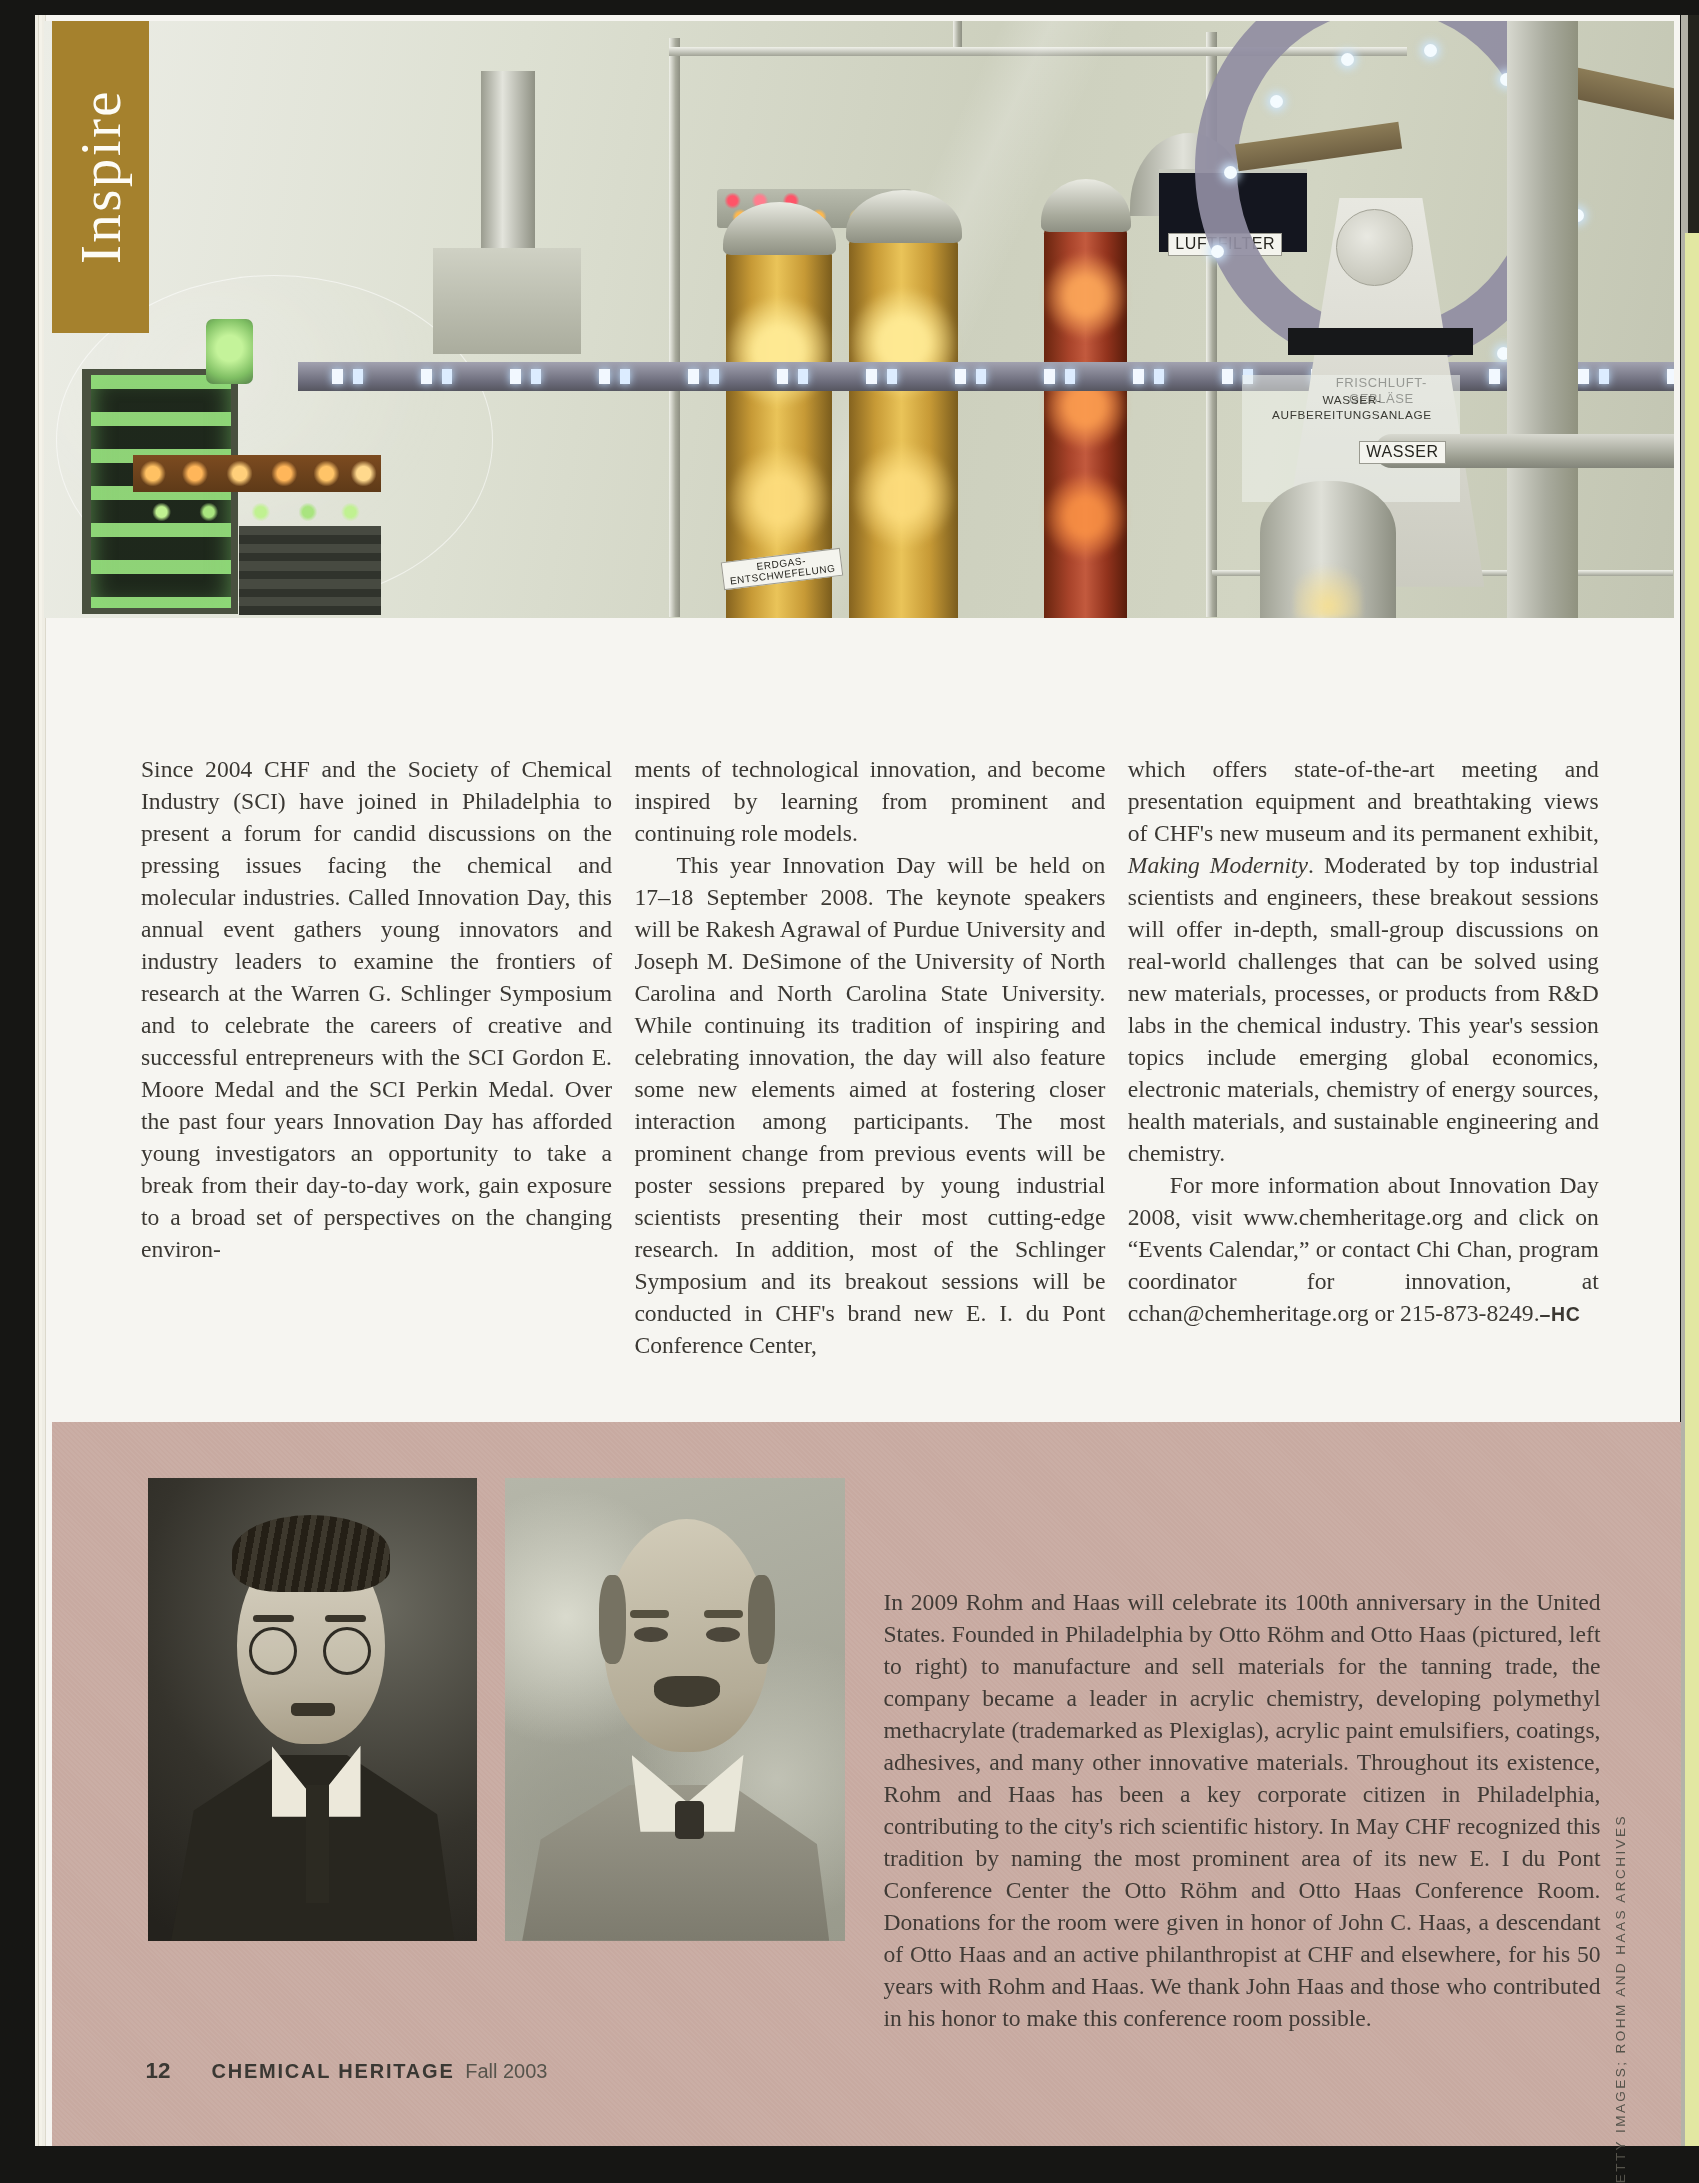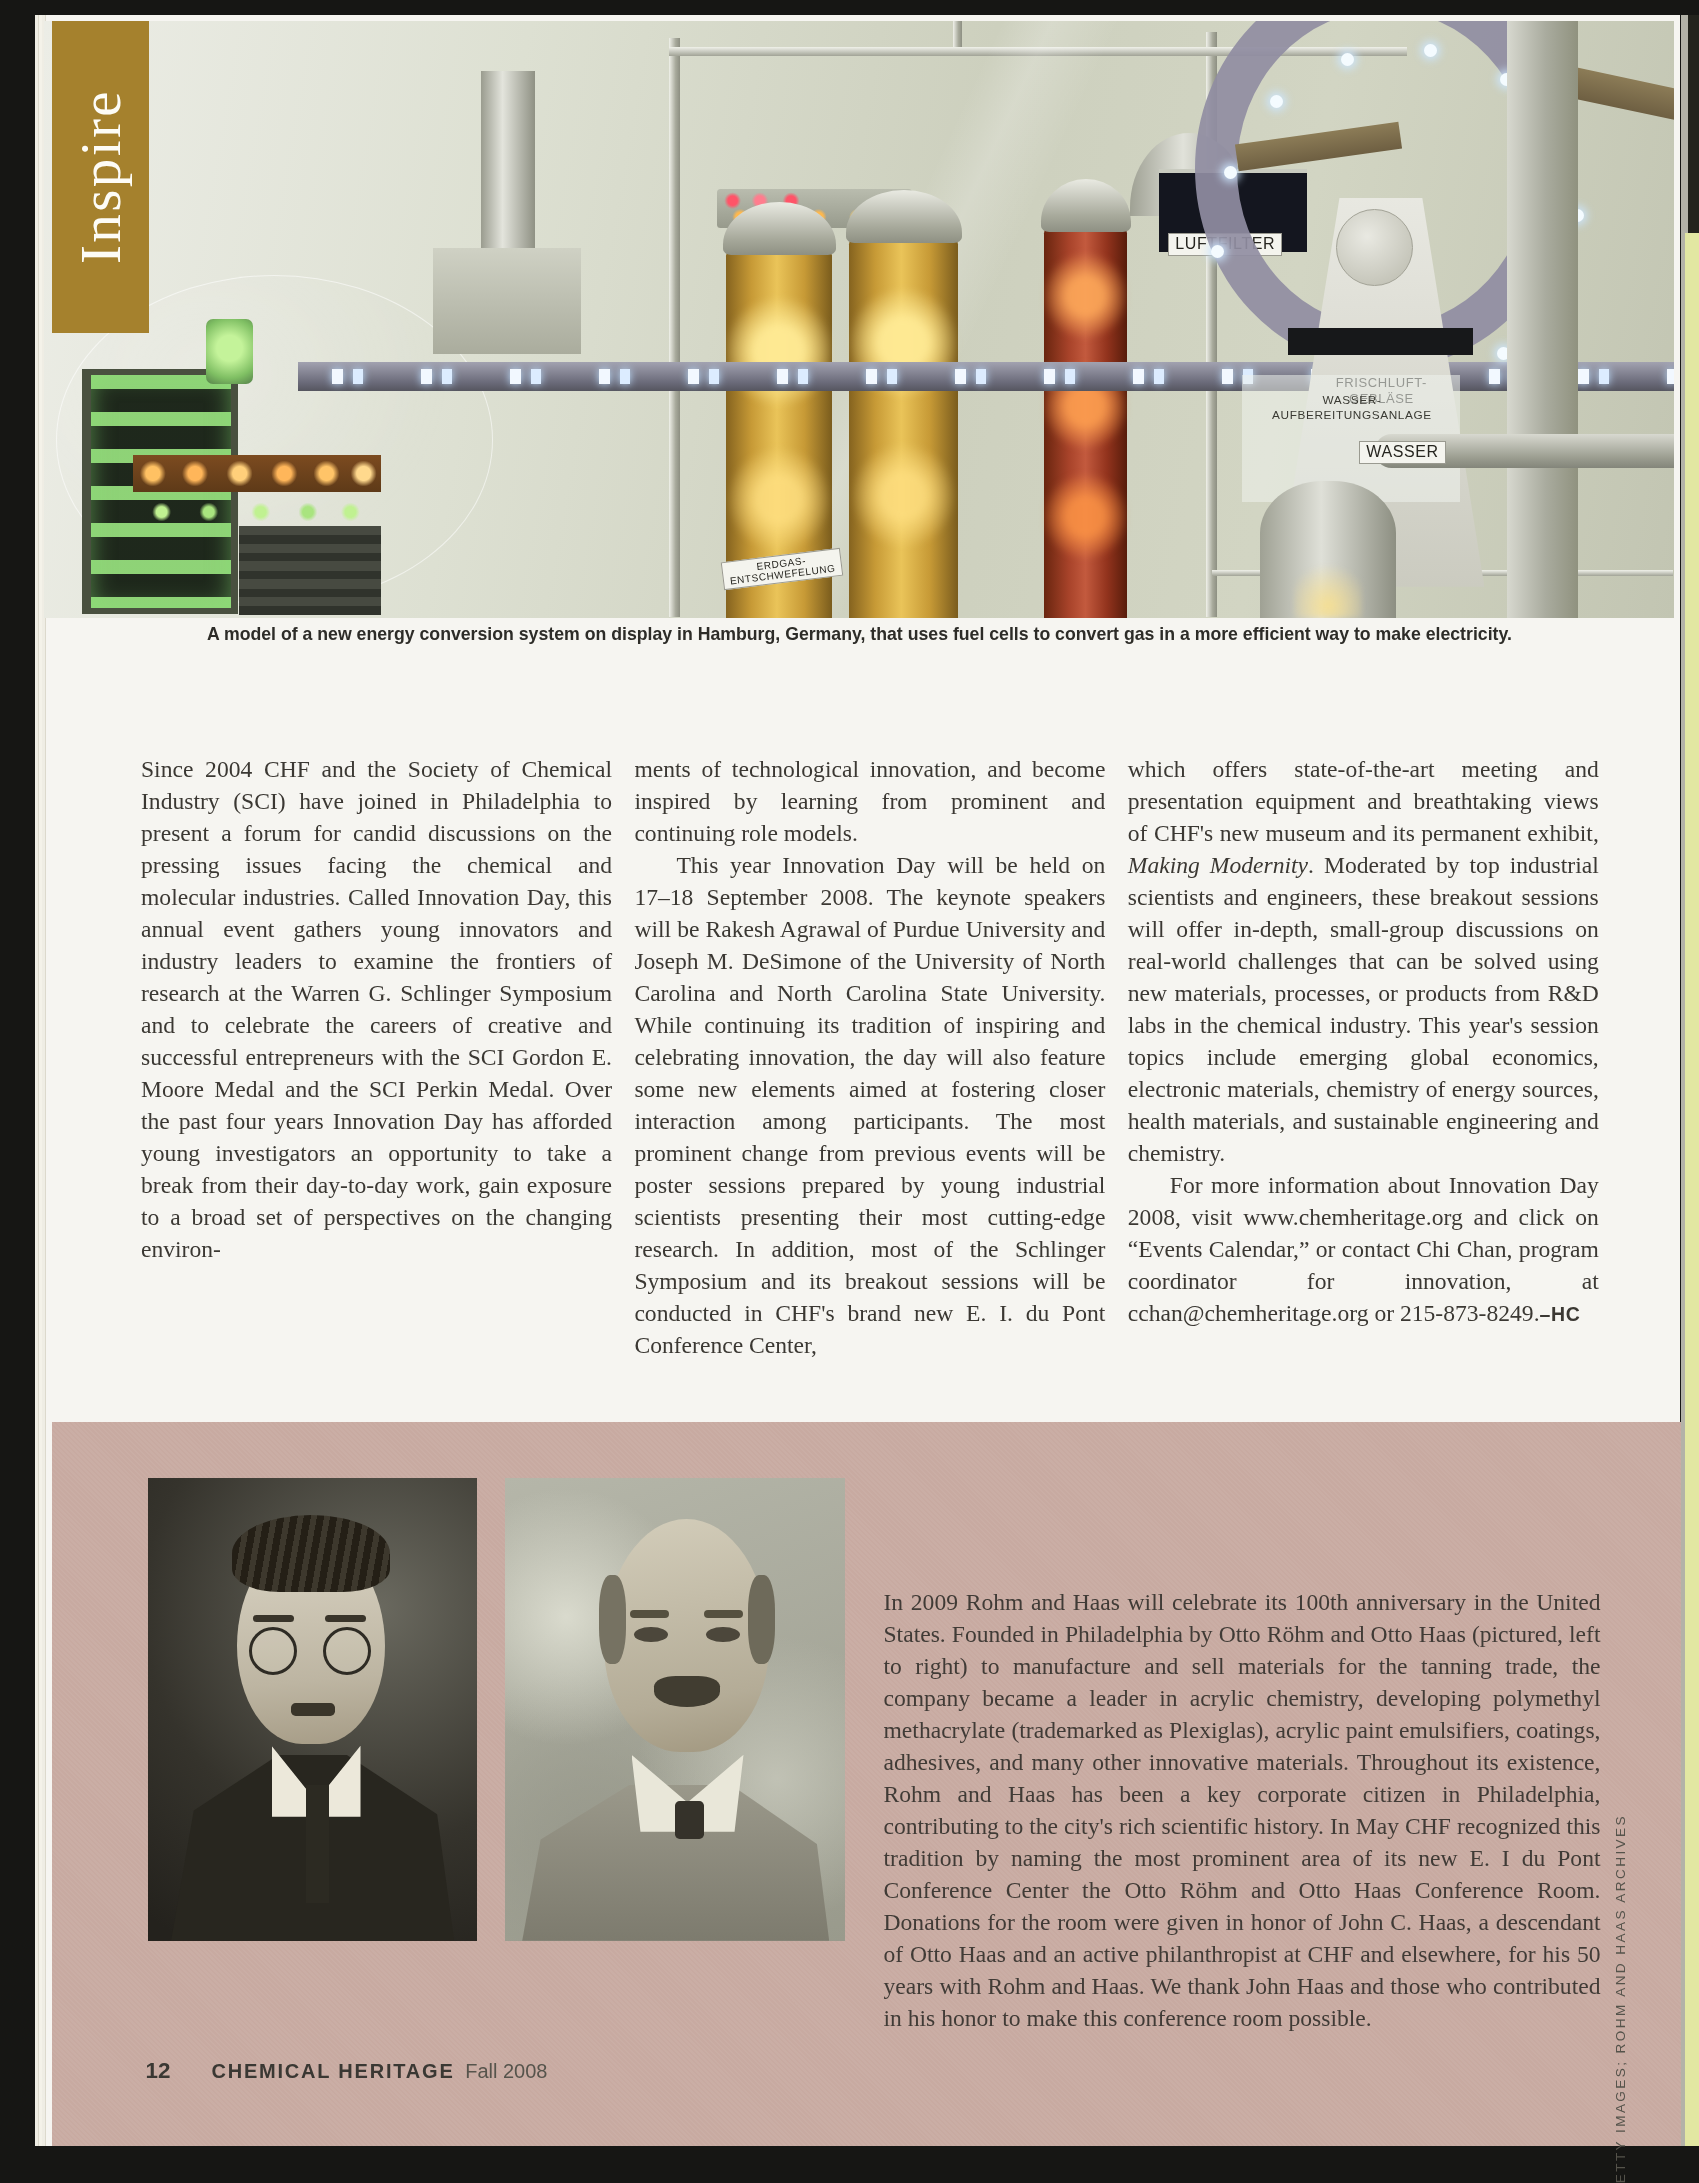--- a/index.html
+++ b/index.html
@@ -290,21 +290,20 @@
     <div class="abs tag" style="left:1315px;top:420px;">WASSER</div>
     <div class="abs canister">
       <div class="glow"></div>
     </div>
   </div>
 
   <div class="abs inspire-tab">
     <span class="vert inspire-text">Inspire</span>
   </div>
 
-  <div class="abs caption">A model of a new energy conversion system on display in Hamburg, Germany, that uses fuel cells to convert gas in a more efficient way to make electricity.</div>
 
   <div class="abs article">
     <div class="col">
       <p>Since 2004 CHF and the Society of Chemical Industry (SCI) have joined in Philadelphia to present a forum for candid discussions on the pressing issues facing the chemical and molecular industries. Called Innovation Day, this annual event gathers young innovators and industry leaders to examine the frontiers of research at the Warren G. Schlinger Symposium and to celebrate the careers of creative and successful entrepreneurs with the SCI Gordon E. Moore Medal and the SCI Perkin Medal. Over the past four years Innovation Day has afforded young investigators an opportunity to take a break from their day-to-day work, gain exposure to a broad set of perspectives on the changing environ-</p>
     </div>
     <div class="col">
       <p>ments of technological innovation, and become inspired by learning from prominent and continuing role models.</p>
       <p class="indent">This year Innovation Day will be held on 17–18 September 2008. The keynote speakers will be Rakesh Agrawal of Purdue University and Joseph M. DeSimone of the University of North Carolina and North Carolina State University. While continuing its tradition of inspiring and celebrating innovation, the day will also feature some new elements aimed at fostering closer interaction among participants. The most prominent change from previous events will be poster sessions prepared by young industrial scientists presenting their most cutting-edge research. In addition, most of the Schlinger Symposium and its breakout sessions will be conducted in CHF's brand new E. I. du Pont Conference Center,</p>
     </div>
     <div class="col">
@@ -340,21 +339,21 @@
       <div class="pp p2-eye" style="left:129px;"></div>
       <div class="pp p2-eye" style="left:201px;"></div>
       <div class="pp p2-stache"></div>
     </div>
 
     <p class="abs excellence-body">In 2009 Rohm and Haas will celebrate its 100th anniversary in the United States. Founded in Philadelphia by Otto Röhm and Otto Haas (pictured, left to right) to manufacture and sell materials for the tanning trade, the company became a leader in acrylic chemistry, developing polymethyl methacrylate (trademarked as Plexiglas), acrylic paint emulsifiers, coatings, adhesives, and many other innovative materials. Throughout its existence, Rohm and Haas has been a key corporate citizen in Philadelphia, contributing to the city's rich scientific history. In May CHF recognized this tradition by naming the most prominent area of its new E. I du Pont Conference Center the Otto Röhm and Otto Haas Conference Room. Donations for the room were given in honor of John C. Haas, a descendant of Otto Haas and an active philanthropist at CHF and elsewhere, for his 50 years with Rohm and Haas. We thank John Haas and those who contributed in his honor to make this conference room possible.</p>
 
     <div class="abs footer">
       <span class="num">12</span>
       <span class="mag">CHEMICAL HERITAGE</span>
-      <span class="issue">Fall 2008</span>
+      <span class="issue">Fall 2003</span>
     </div>
 
     <div class="abs credit">
       <span class="vert">GETTY IMAGES; ROHM AND HAAS ARCHIVES</span>
     </div>
   </div>
 </div>
 
 <div class="abs edge-gray"></div>
 <div class="abs edge-dark"></div>

